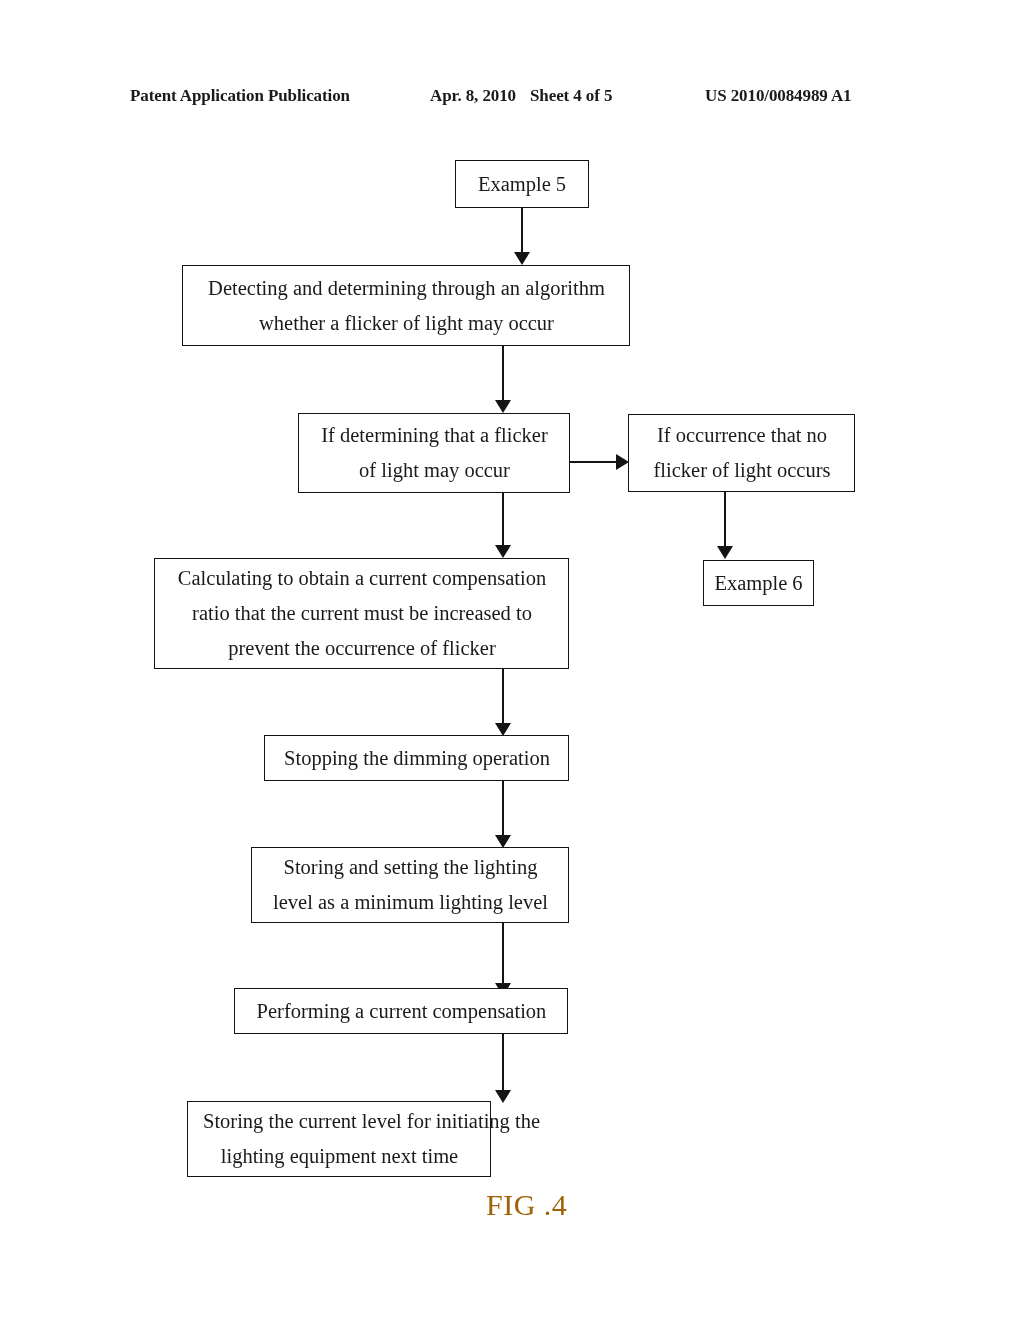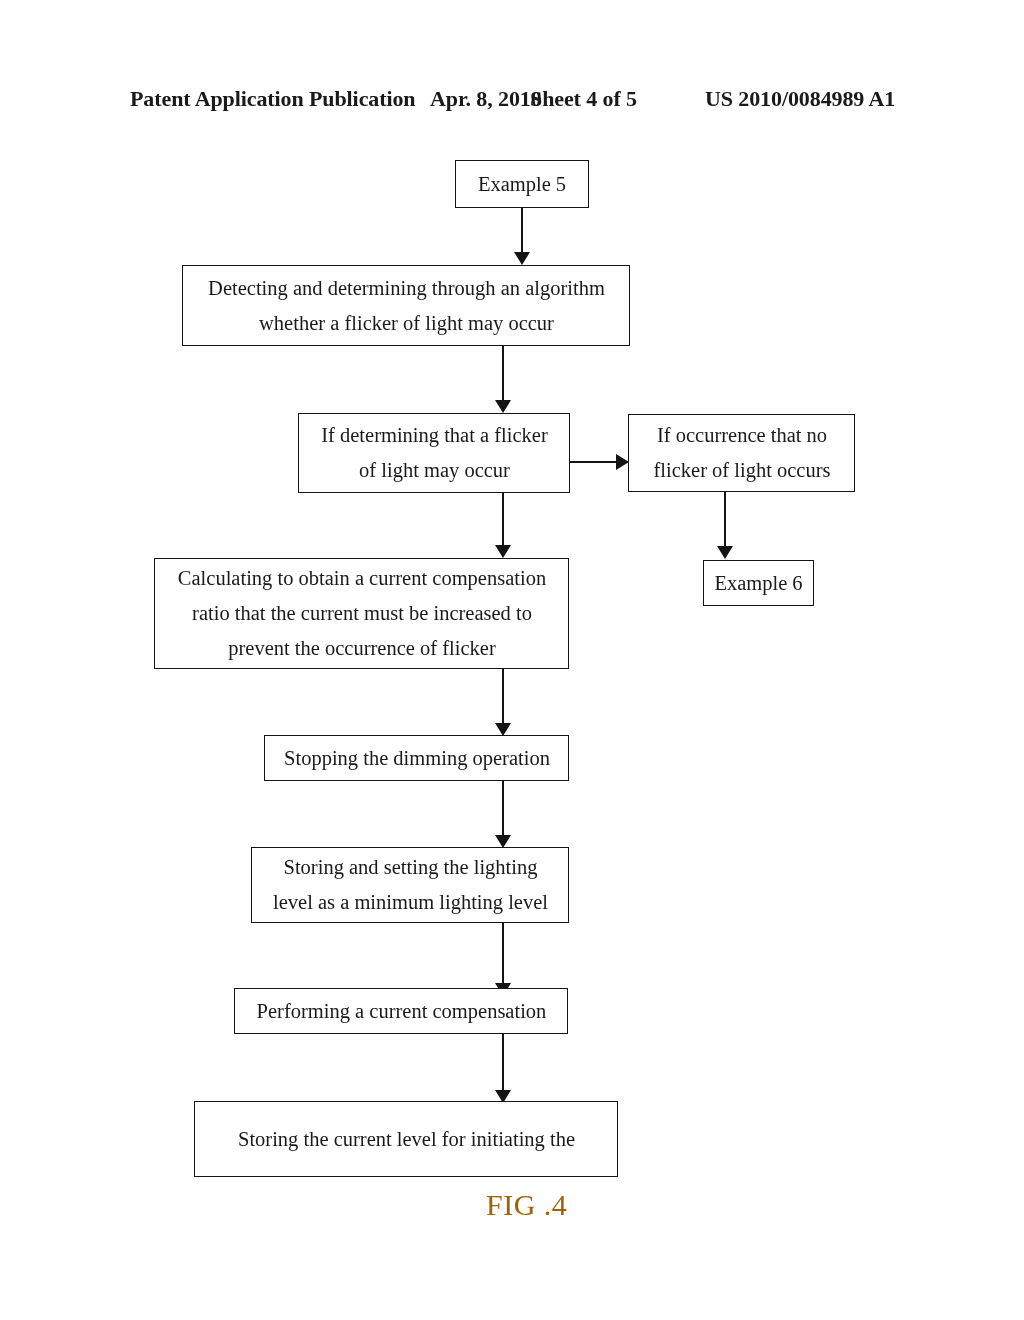--- a/index.html
+++ b/index.html
@@ -19,21 +19,21 @@
   
   .page-header {
     position: absolute;
     top: 86px;
     left: 130px;
     width: 764px;
     height: 26px;
     display: flex;
     align-items: baseline;
     font-weight: bold;
-    font-size: 22px;
+    font-size: 17px;
     letter-spacing: -0.1px;
     white-space: nowrap;
   }
   .hdr-pub       { position: absolute; left: 0px;   }
   .hdr-date      { position: absolute; left: 300px; text-align: right; }
   .hdr-sheet     { position: absolute; left: 400px; }
   .hdr-patentno  { position: absolute; left: 575px; }
 
   
   .figure {
@@ -179,19 +179,20 @@
   <div class="conn-v" style="left:502px; top:923px; height:60px;"></div>
   <div class="arrow-down" style="left:495px; top:983px;"></div>
 
   <div class="node" style="left:234px; top:988px; width:334px; height:46px;">
     <span class="line">Performing a current compensation</span>
   </div>
 
   <div class="conn-v" style="left:502px; top:1034px; height:56px;"></div>
   <div class="arrow-down" style="left:495px; top:1090px;"></div>
 
-  <div class="node" style="left:194px; top:1101px; width:424px; height:76px;">
+  <div class="node" style="left:187px; top:1101px; width:304px; height:76px;">
     <span class="line">Storing the current level for initiating the</span>
+    <span class="line">lighting equipment next time</span>
   </div>
 
   <div class="fig-caption">FIG .4</div>
 
 </div>
 
 </body></html>

